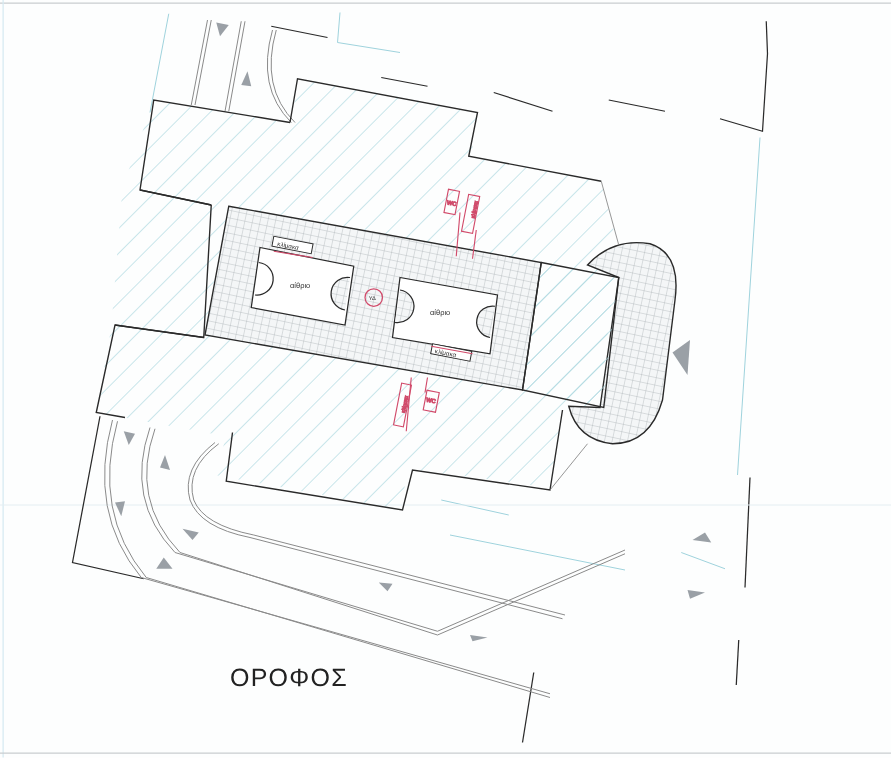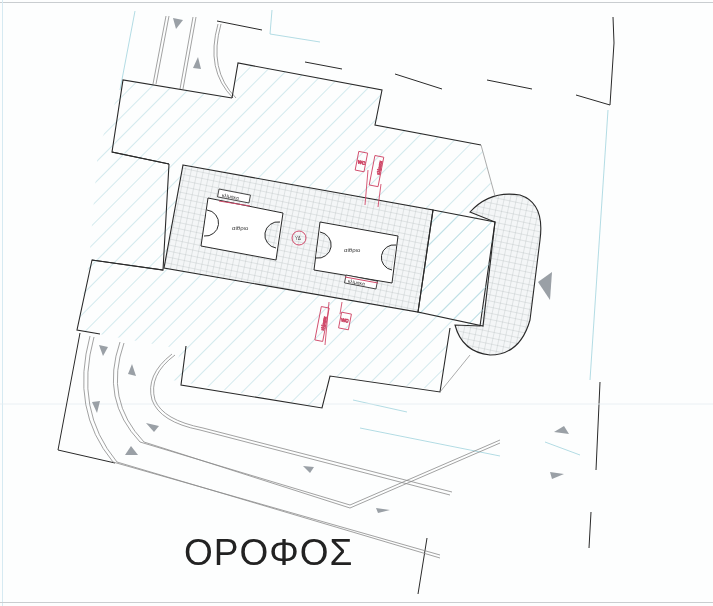--- a/index.html
+++ b/index.html
@@ -2,21 +2,21 @@
 <html><head>
 <meta charset="utf-8">
 <style>
   html, body { margin: 0; padding: 0; background: #ffffff; }
   body { width: 713px; height: 606px; overflow: hidden; position: relative; font-family: "Liberation Sans", sans-serif; }
   .sheet { position: absolute; left: 0; top: 0; width: 713px; height: 606px; background: #fdfefe; }
   .topline { position: absolute; left: 0; top: 2px; width: 713px; height: 1px; background: #c9cdd0; }
   .leftline { position: absolute; left: 2px; top: 0; width: 1px; height: 606px; background: #d6eaf2; }
   .bottomline { position: absolute; left: 0; top: 602px; width: 713px; height: 1px; background: #c9cdd0; }
   svg { position: absolute; left: 0; top: 0; }
-  .title { position: absolute; left: 184px; top: 532px; font-size: 37px; letter-spacing: 1px; color: #222; font-family: "Liberation Sans", sans-serif; }
+  .title { position: absolute; left: 184px; top: 532px; font-size: 20px; letter-spacing: 1px; color: #222; font-family: "Liberation Sans", sans-serif; }
   .lbl { font-family: "Liberation Sans", sans-serif; fill: #333; }
 </style>
 </head>
 <body>
 
 <div class="sheet">
   <div class="topline"></div>
   <div class="leftline"></div>
   <div class="bottomline"></div>
 

